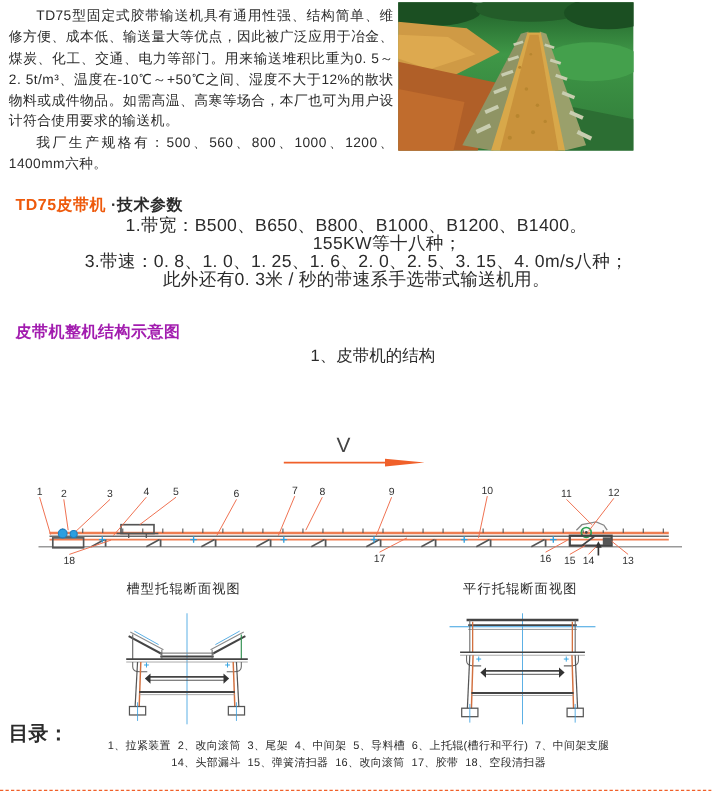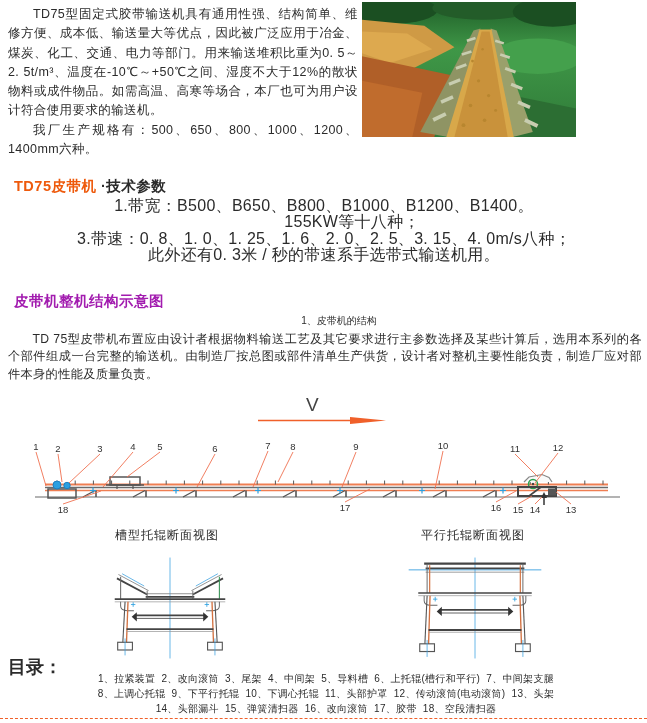--- a/index.html
+++ b/index.html
@@ -17,21 +17,21 @@
 
   .h-sec{font-size:14.5px;font-weight:bold;letter-spacing:.5px;}
   .h1{left:14px;top:177px;}
   .h2{left:14px;top:292px;color:#a21caf;}
   .orange{color:#ee5a0c;}
 
   .specs{left:6px;top:198px;width:636px;font-size:16px;line-height:16.4px;letter-spacing:.3px;}
   .spec-line{white-space:pre;}
   .spec-indent{padding-left:56px;}
 
-  .sub-item{left:8px;width:630px;font-size:10px;text-indent:32px;}
+  .sub-item{left:8px;width:630px;font-size:15px;text-indent:32px;}
   .sub1{top:314px;}
   .sub2{top:386px;}
   .body-para{left:8px;top:331px;width:634px;font-size:12.2px;line-height:17.3px;
              text-align:justify;letter-spacing:.35px;}
   .body-para p{text-indent:2em;}
 
   .v-arrow{left:252px;top:394px;width:136px;height:32px;}
   .v-arrow svg{display:block;width:100%;height:100%;}
 
   .main-diagram{left:0;top:432px;width:647px;height:95px;}
@@ -52,21 +52,21 @@
 
   .bottom-rule{left:0;top:718px;width:647px;border-top:1.6px dashed #f0602a;}
 </style>
 </head>
 <body>
 
 <div class="page">
 
   <div class="abs intro">
     <p>TD75型固定式胶带输送机具有通用性强、结构简单、维修方便、成本低、输送量大等优点，因此被广泛应用于冶金、煤炭、化工、交通、电力等部门。用来输送堆积比重为0. 5～2. 5t/m³、温度在-10℃～+50℃之间、湿度不大于12%的散状物料或成件物品。如需高温、高寒等场合，本厂也可为用户设计符合使用要求的输送机。</p>
-    <p>我厂生产规格有：500、650、800、1000、1200、1400mm六种。</p>
+    <p>我厂生产规格有：500、560、800、1000、1200、1400mm六种。</p>
   </div>
 
   <div class="abs photo">
     <svg viewBox="0 0 213 137" preserveAspectRatio="none">
       <defs>
         <linearGradient id="grass" x1="0" y1="0" x2="0" y2="1">
           <stop offset="0" stop-color="#1f5e28"></stop>
             <stop offset="0.35" stop-color="#3f9747"></stop>
           <stop offset="1" stop-color="#2f7a38"></stop>
         </linearGradient>
@@ -119,23 +119,20 @@
 
   <div class="abs specs" id="spec-lines">
       <div class="spec-line">1.带宽：B500、B650、B800、B1000、B1200、B1400。</div>
       <div class="spec-line spec-indent">155KW等十八种；</div>
       <div class="spec-line">3.带速：0. 8、1. 0、1. 25、1. 6、2. 0、2. 5、3. 15、4. 0m/s八种；</div>
       <div class="spec-line">此外还有0. 3米 / 秒的带速系手选带式输送机用。</div>
     </div>
 
   <div class="abs h-sec h2">皮带机整机结构示意图</div>
   <div class="abs sub-item sub1">1、皮带机的结构</div>
-  <div class="abs body-para">
-    <p>TD 75型皮带机布置应由设计者根据物料输送工艺及其它要求进行主参数选择及某些计算后，选用本系列的各个部件组成一台完整的输送机。由制造厂按总图或部件清单生产供货，设计者对整机主要性能负责，制造厂应对部件本身的性能及质量负责。</p>
-  </div>
 
   <div class="abs v-arrow">
     <svg viewBox="0 0 136 32">
       <text id="v-label" x="54" y="17" font-size="19" fill="#444" font-family="inherit">V</text>
       <line x1="6" y1="26.5" x2="102" y2="26.5" stroke="#f0602a" stroke-width="1.6"></line>
       <polygon points="98,23 134,26.5 98,30" fill="#f0602a"></polygon>
     </svg>
   </div>
 
   <div class="abs main-diagram">
@@ -356,18 +353,17 @@
       <line x1="30" y1="109" x2="30" y2="131" stroke="#3aa0e0" stroke-width="1"></line>
       <line x1="160" y1="109" x2="160" y2="131" stroke="#3aa0e0" stroke-width="1"></line>
 
       <path d="M38,56 h6 M41,53 v6 M146,56 h6 M149,53 v6" stroke="#2a9fe0" stroke-width="1.1" fill="none"></path>
     </svg>
   </div>
 
   <div class="abs legend-title">目录：</div>
   <div class="abs legend" id="legend-lines">
       <div class="legend-line">1、拉紧装置  2、改向滚筒  3、尾架  4、中间架  5、导料槽  6、上托辊(槽行和平行)  7、中间架支腿</div>
-      <div class="legend-line">8、上调心托辊  9、下平行托辊  10、下调心托辊  11、头部护罩  12、传动滚筒(电动滚筒)  13、头架</div>
       <div class="legend-line">14、头部漏斗  15、弹簧清扫器  16、改向滚筒  17、胶带  18、空段清扫器</div>
     </div>
 
   <div class="abs bottom-rule"></div>
 </div>
 
 </body></html>

